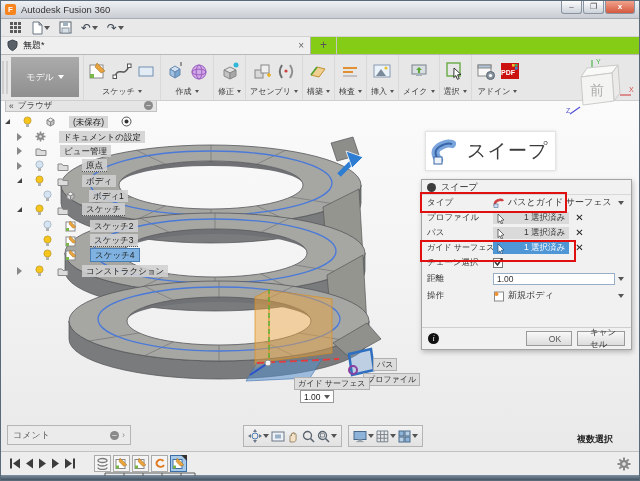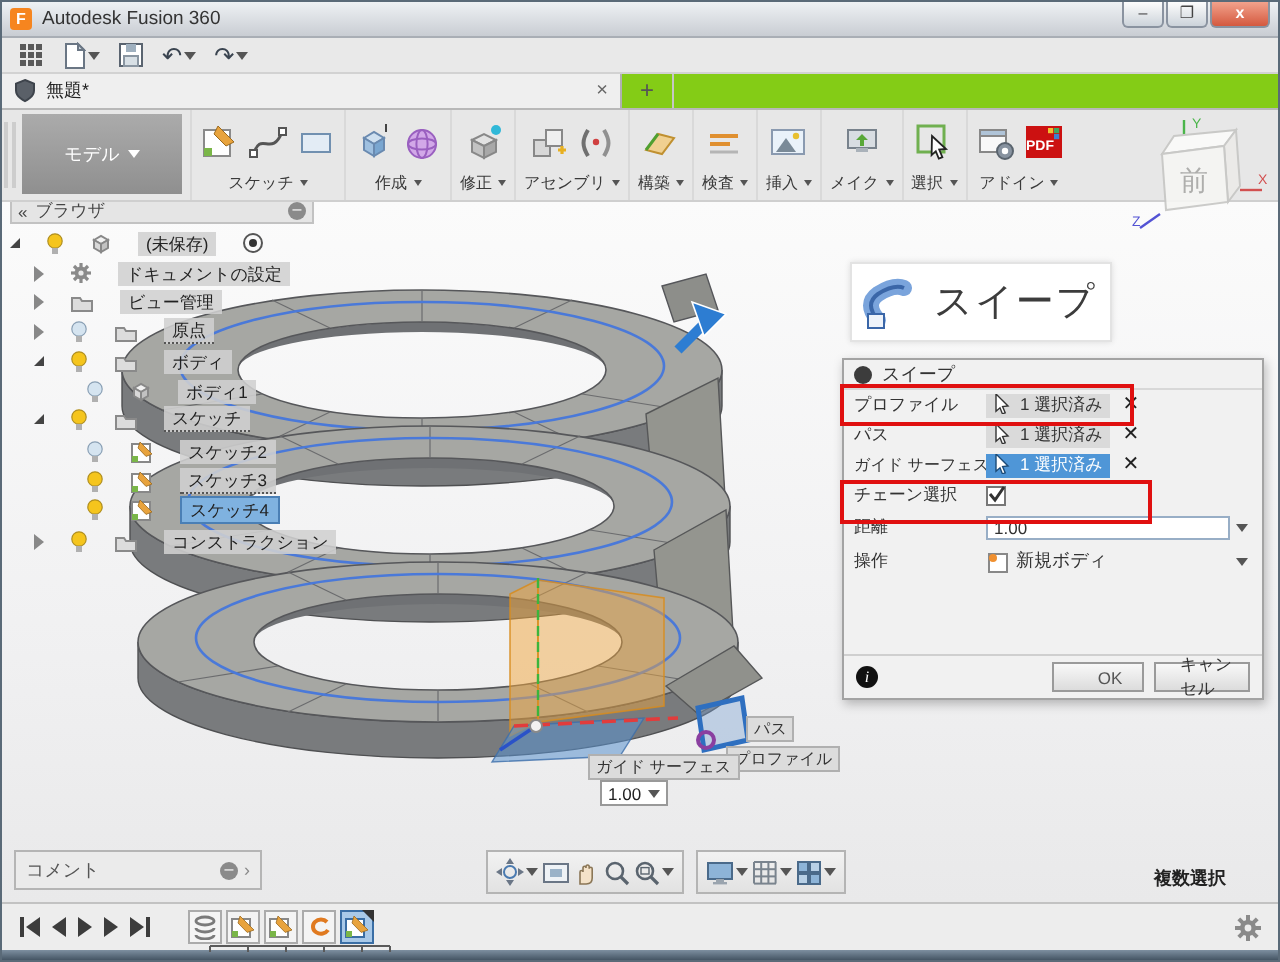--- a/index.html
+++ b/index.html
@@ -26,21 +26,21 @@
   
   .tabbar { height:18px; background:#84cc16; display:flex; border-bottom:1px solid #b8b8b8; }
   .doc-tab { width:310px; background:#efefef; border-right:1px solid #b0b0b0; display:flex; align-items:center; padding:0 6px; }
   .doc-tab .lbl { margin-left:5px; font-size:9px; color:#222; }
   .tab-close { margin-left:auto; color:#666; font-size:10px; }
   .tab-add { width:26px; text-align:center; line-height:17px; color:#555; font-size:12px; border-right:1px solid #c6c6c6; }
 
   
   .toolbar { height:46px; background:#e7e7e7; border-bottom:1px solid #cfcfcf; display:flex; align-items:stretch; }
   .tb-grip { width:6px; margin:6px 1px; border-left:2px solid #cdcdcd; border-right:2px solid #cdcdcd; }
-  .workspace-btn { width:80px; margin:2px 4px 3px 2px; background:linear-gradient(#ababab,#8f8f8f); color:#fff; font-size:9px; display:flex; align-items:center; justify-content:center; gap:4px; }
+  .workspace-btn { width:68px; margin:2px 4px 3px 2px; background:linear-gradient(#ababab,#8f8f8f); color:#fff; font-size:9px; display:flex; align-items:center; justify-content:center; gap:4px; }
   .workspace-btn .caret{ border-top-color:#fff; }
   .tb-group { display:flex; flex-direction:column; align-items:center; justify-content:flex-start; padding:2px 4px 1px; border-left:1px solid #d9d9d9; }
   .tb-icons { display:flex; gap:4px; align-items:center; height:28px; }
   .tb-label { font-size:8px; color:#3a3a3a; display:flex; align-items:center; gap:3px; margin-top:1px; }
   .tb-label .caret { border-top-width:3px; border-left-width:2.5px; border-right-width:2.5px; }
 
   
   .main { position:relative; height:350px; background:linear-gradient(180deg,#fbfbfb 0%,#f1f1f2 60%,#e9e9ea 100%); overflow:hidden; }
   .canvas-svg { position:absolute; left:0; top:0; z-index:0; }
 
@@ -62,21 +62,21 @@
   
   .callout { position:absolute; left:424px; top:30px; width:131px; height:40px; background:#fff; border:1px solid #e3e3e3; box-shadow:0 0 3px rgba(0,0,0,.12); display:flex; align-items:center; gap:6px; padding:0 5px; z-index:4; }
   .callout .big { font-size:19px; color:#3c3c3c; letter-spacing:1px; }
 
   
   .dialog { position:absolute; left:420px; top:78px; width:211px; height:171px; background:rgba(241,241,241,.98); border:1px solid #a3a3a3; box-shadow:1px 2px 5px rgba(0,0,0,.25); z-index:4; font-size:9px; }
   .dlg-header { height:15px; display:flex; align-items:center; gap:5px; padding:0 5px; border-bottom:1px solid #d8d8d8; }
   .grip-dot { width:9px; height:9px; border-radius:50%; background:#3c3c3c; }
   .dlg-row { height:15px; display:flex; align-items:center; padding:0 5px; position:relative; }
   .dlg-label { width:66px; font-size:8.5px; color:#333; white-space:nowrap; }
-  .sel-chip { display:flex; align-items:flex-start; gap:5px; background:#dadada; padding:0 4px; height:12px; font-size:8.5px; }
+  .sel-chip { display:flex; align-items:flex-end; gap:19px; background:#dadada; padding:0 4px; height:12px; font-size:8.5px; }
   .sel-chip.blue { background:#4f96d7; color:#fff; }
   .xbtn { margin-left:6px; font-size:10px; font-weight:bold; color:#222; }
   .dlg-caret { position:absolute; right:7px; }
   .dist-input { width:122px; height:12px; background:#fff; border:1px solid #98aec6; font-size:8.5px; padding:0 3px; line-height:11px; }
   .checkbox { width:10px; height:10px; background:#fff; border:1px solid #777; position:relative; }
   .dlg-footer { position:absolute; left:0; right:0; bottom:0; height:22px; border-top:1px solid #cfcfcf; display:flex; align-items:center; padding:0 6px; }
   .info-dot { width:11px; height:11px; border-radius:50%; background:#111; color:#fff; font-size:8px; text-align:center; line-height:11px; font-style:italic; font-family:"Liberation Serif",serif; }
   .btn { height:15px; border:1px solid #9a9a9a; background:linear-gradient(#f8f8f8,#dcdcdc); font-size:8.5px; color:#555; display:flex; align-items:center; justify-content:center; }
   .btn.ok { width:46px; margin-left:auto;padding-left:12px; }
   .btn.cancel { width:48px; margin-left:5px; color:#333;padding-left:12px; }
@@ -562,20 +562,29 @@
       </svg>
       <span class="big">スイープ</span>
     </div>
 
     <div class="dialog">
       <div class="dlg-header">
         <span class="grip-dot"></span>
         <span>スイープ</span>
       </div>
       <div class="dlg-row">
+        <span class="dlg-label">タイプ</span>
+        <svg width="12" height="11" style="margin-right:3px">
+            <path d="M2,9 Q1,4 6,3 Q9,2 10,4" fill="none" stroke="#d04040" stroke-width="2.4"></path>
+            <rect x="1" y="7" width="4" height="3.5" fill="#cfe0f0" stroke="#4a6a9a" stroke-width="0.6"></rect>
+          </svg>
+        <span>パスとガイド サーフェス</span>
+        <span class="caret dlg-caret"></span>
+      </div>
+      <div class="dlg-row">
         <span class="dlg-label">プロファイル</span>
         <span class="sel-chip">
           <svg width="8" height="10">
               <polygon points="1,0 7,6 4.3,6.3 5.6,9.4 4.2,9.9 3,6.9 1,8.6" fill="#fff" stroke="#333" stroke-width="0.7"></polygon>
             </svg>
           <span>1 選択済み</span>
         </span>
         <span class="xbtn">✕</span>
       </div>
       <div class="dlg-row">

